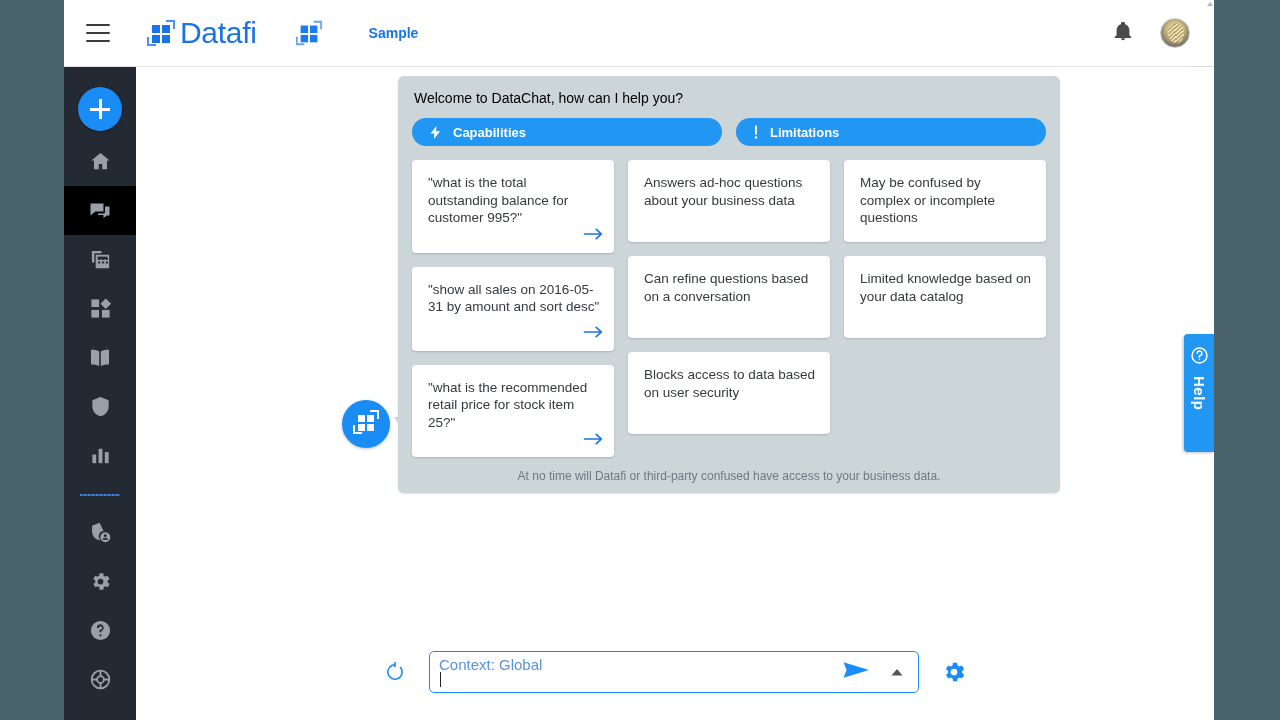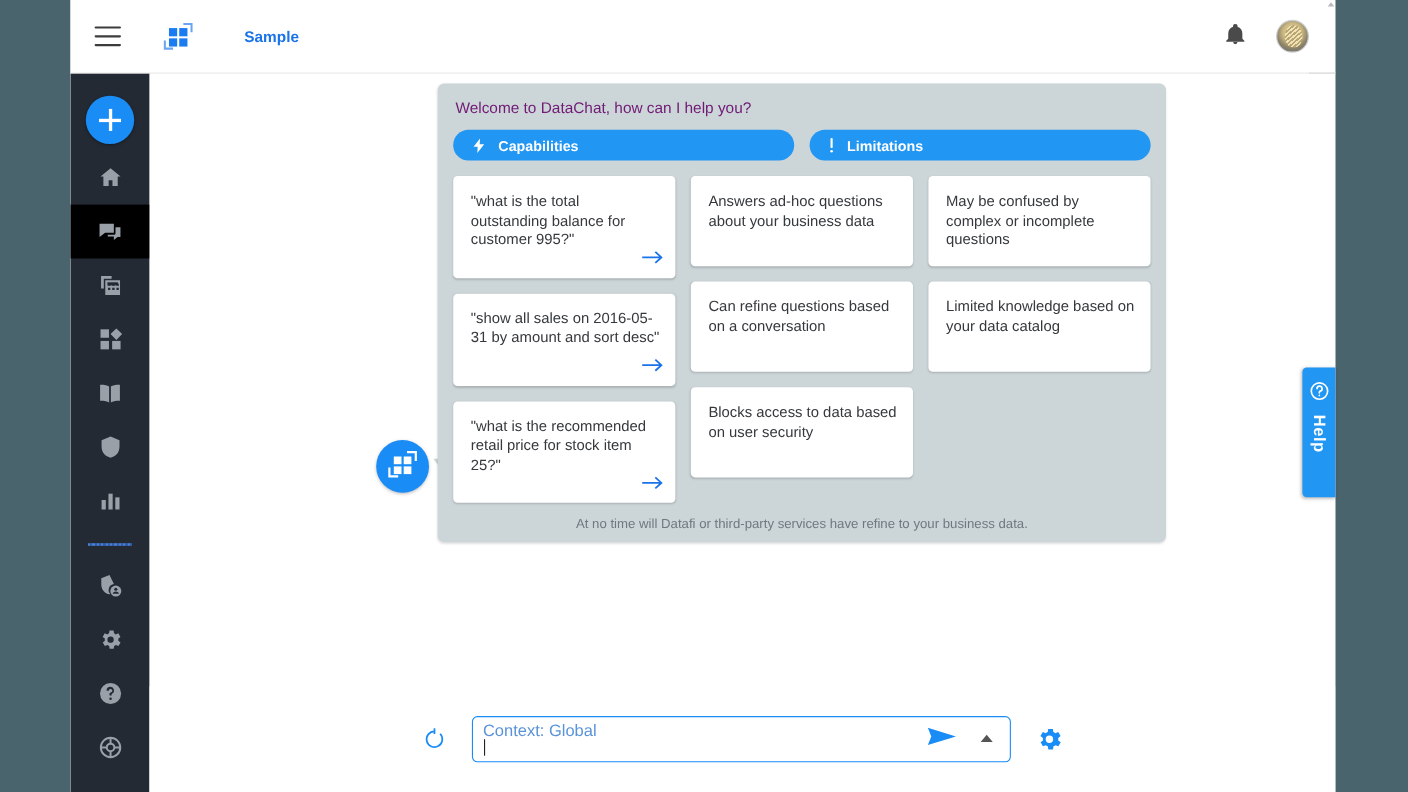--- a/index.html
+++ b/index.html
@@ -130,21 +130,21 @@
     box-shadow: 0 1px 2px rgba(0,0,0,.12);
   }
   #welcome-tail {
     position: absolute;
     left: 258px; top: 350px;
     width: 0; height: 0;
     border-top: 22px solid #ccd5d8;
     border-left: 16px solid transparent;
   }
   .welcome-title {
-    font-size: 14px; color: #701a75; margin: 2px 0 12px 2px;
+    font-size: 14px; color: #000000; margin: 2px 0 12px 2px;
   }
   .pill-row { display:flex; gap: 14px; margin-bottom: 14px; }
   .pill {
     flex: 1;
     height: 28px;
     background: #2196f3;
     border-radius: 14px;
     display:flex; align-items:center; justify-content:flex-start;
     padding-left: 16px;
     color:#fff; font-size: 13px; font-weight:700;
@@ -266,20 +266,33 @@
   <div id="app">
 
     <div id="topbar">
 
       <div class="hamburger">
         <i></i>
           <i></i>
           <i></i>
       </div>
 
+      <div class="brand-wrap">
+        <span>
+          <svg class="logo-svg" width="30" height="30" viewBox="0 0 30 30">
+            <path d="M20 3 h8 v8" fill="none" stroke="#4a90ee" stroke-width="2"></path>
+            <path d="M2 19 v8 h8" fill="none" stroke="#4a90ee" stroke-width="2"></path>
+            <rect x="6" y="7" width="8" height="8" fill="#1a73e8"></rect>
+            <rect x="16" y="7" width="8" height="8" fill="#1a73e8"></rect>
+            <rect x="6" y="17" width="8" height="8" fill="#1a73e8"></rect>
+            <rect x="16" y="17" width="8" height="8" fill="#1a73e8"></rect>
+          </svg>
+        </span>
+        <span class="brand-name">Datafi</span>
+      </div>
 
       <div class="ws-wrap">
         <span>
           <svg class="logo-svg" width="28" height="28" viewBox="0 0 30 30">
             <path d="M20 3 h8 v8" fill="none" stroke="#6aa5f2" stroke-width="2"></path>
             <path d="M2 19 v8 h8" fill="none" stroke="#6aa5f2" stroke-width="2"></path>
             <rect x="6" y="7" width="8" height="8" fill="#1a7cf0"></rect>
             <rect x="16" y="7" width="8" height="8" fill="#1a7cf0"></rect>
             <rect x="6" y="17" width="8" height="8" fill="#1a7cf0"></rect>
             <rect x="16" y="17" width="8" height="8" fill="#1a7cf0"></rect>
@@ -499,21 +512,21 @@
           <div class="card-col">
             <div class="card">
               <span>May be confused by complex or incomplete questions</span>
             </div>
             <div class="card">
               <span>Limited knowledge based on your data catalog</span>
             </div>
           </div>
         </div>
 
-        <div class="disclaimer">At no time will Datafi or third-party services have refine to your business data.</div>
+        <div class="disclaimer">At no time will Datafi or third-party confused have access to your business data.</div>
       </div>
 
       <div id="dock">
 
         <span class="refresh-btn">
           <svg width="22" height="22" viewBox="0 0 24 24" fill="none" stroke="#1a8cf5" stroke-width="1.7">
             <path d="M12 4.2a7.8 7.8 0 1 0 5.6 2.4"></path>
             <path d="M12 1.2v5.6"></path>
           </svg>
         </span>

